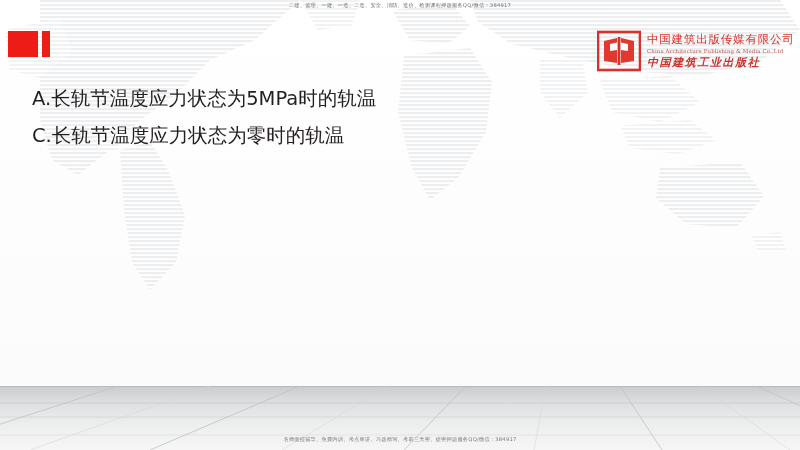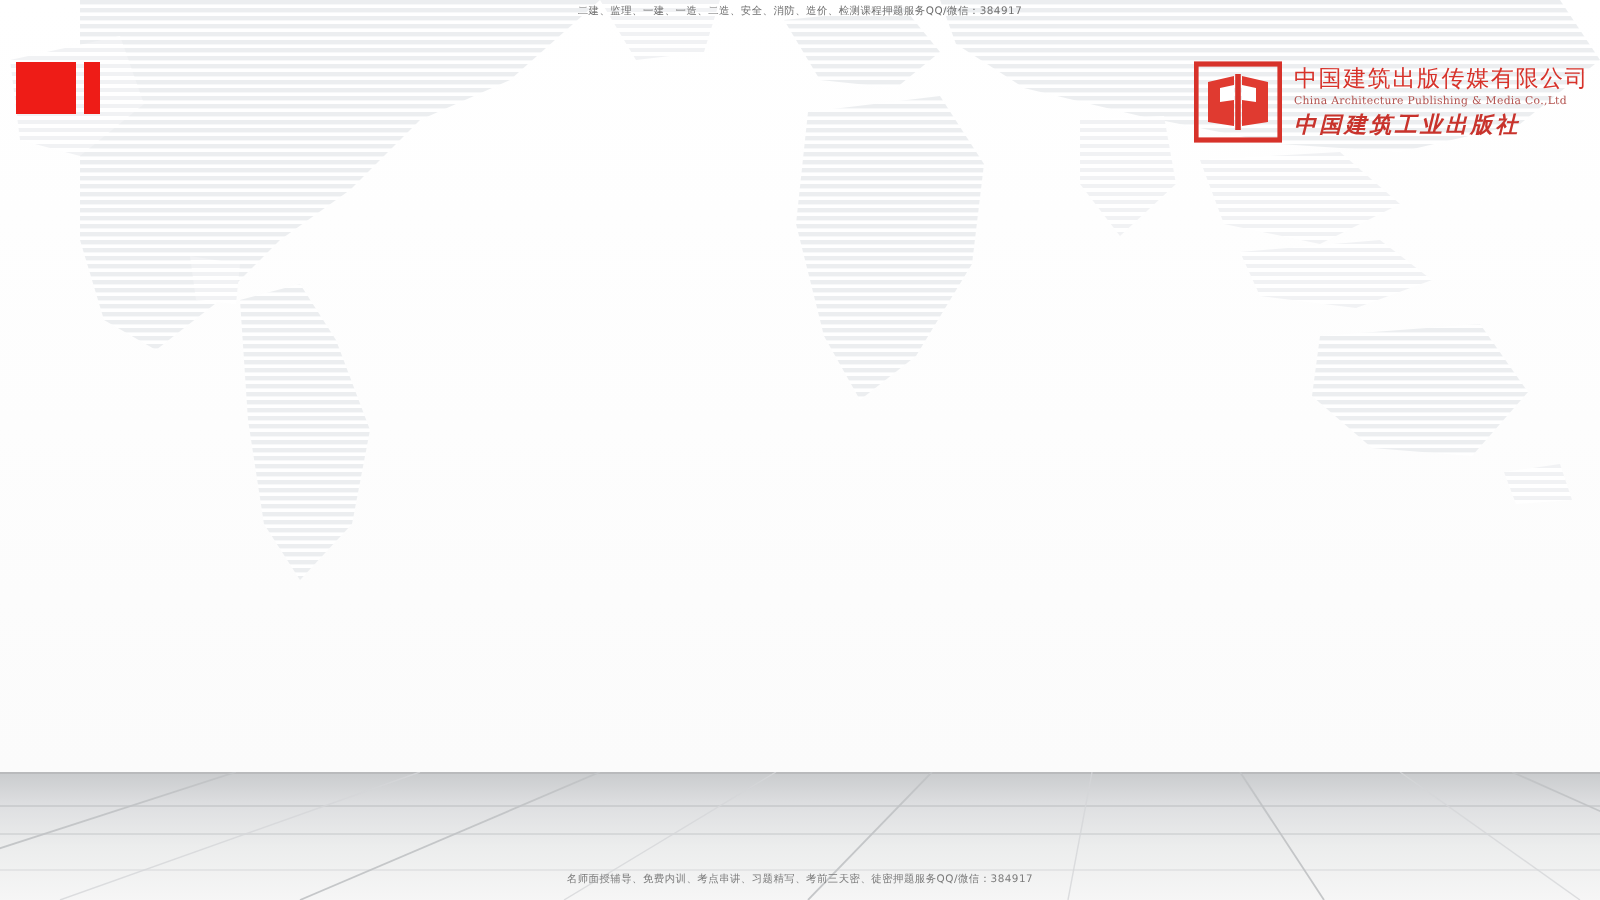--- a/index.html
+++ b/index.html
@@ -206,20 +206,22 @@
       </svg>
     </div>
     <div class="logo-text">
       <div class="logo-cn1">中国建筑出版传媒有限公司</div>
       <div class="logo-en">China Architecture Publishing &amp; Media Co.,Ltd</div>
       <div class="logo-cn2">中国建筑工业出版社</div>
     </div>
   </div>
 
   <div class="qblock">
+    <div class="qline">A.长轨节温度应力状态为5MPa时的轨温</div>
+    <div class="qline">C.长轨节温度应力状态为零时的轨温</div>
   </div>
 
   <div class="floor">
     <div class="floor-edge"></div>
     <svg class="floor-svg" width="800" height="64" viewBox="0 0 800 64" aria-hidden="true">
       <g stroke="#c3c5c7" stroke-width="0.8" fill="none" opacity="0.85">
         <line x1="0" y1="17" x2="800" y2="17"></line>
         <line x1="0" y1="31" x2="800" y2="31" stroke="#cdcfd1"></line>
         <line x1="0" y1="49" x2="800" y2="49" stroke="#dcdddf"></line>
       </g>

